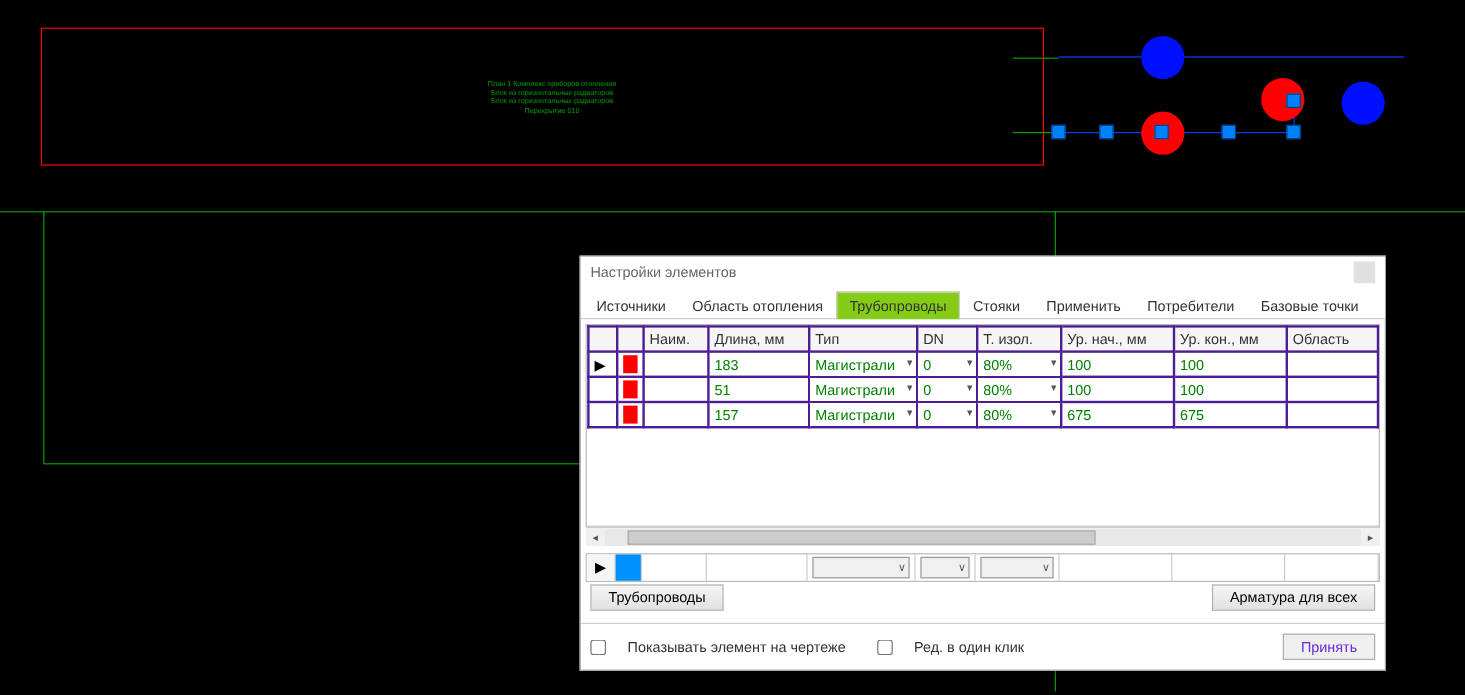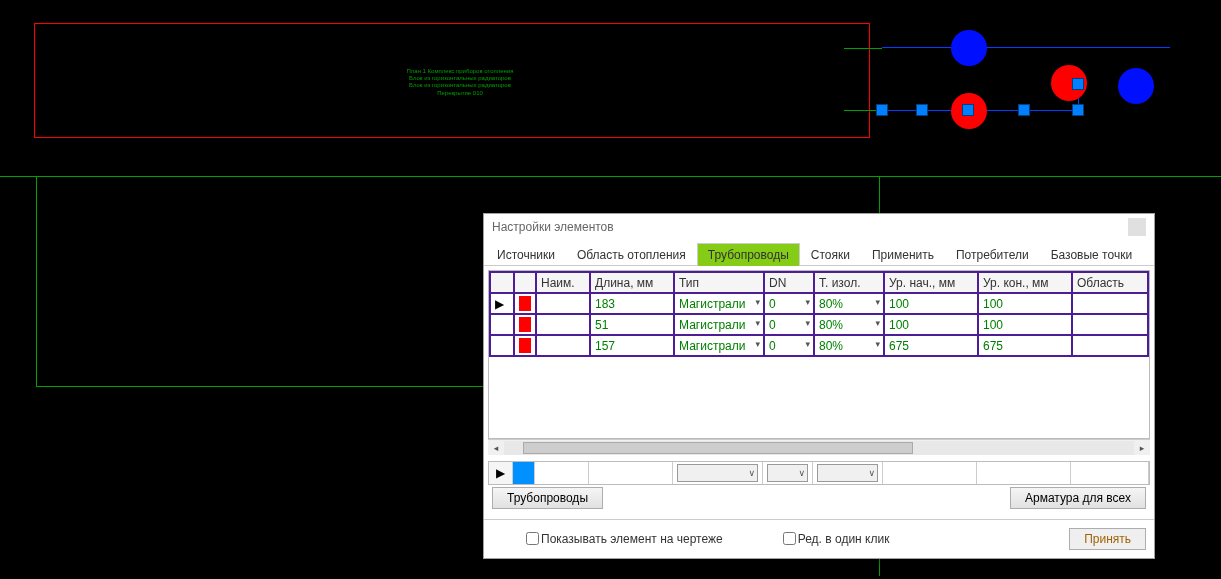--- a/index.html
+++ b/index.html
@@ -89,26 +89,26 @@
 .editor-row .swatch2 { width:22px; background:#0090ff; height:100%; }
 .editor-row .flex { flex:1; }
 .win-combo { border:1px solid #999; height:18px; width:100%; display:flex; align-items:center; justify-content:flex-end; padding-right:2px; font-size:9px; color:#555; background:#f0f0f0;}
 .win-combo::after { content:"∨"; }
 
 .button-row { display:flex; justify-content:space-between; padding:2px 4px 0; }
 .btn {
   border:1px solid #adadad; background:linear-gradient(#f5f5f5,#e1e1e1);
   padding:3px 14px; font-size:12px; cursor:pointer;
 }
-.btn.disabled { color:#a16207; background:#efefef; cursor:default; }
+.btn.disabled { color:#6d28d9; background:#efefef; cursor:default; }
 
 .bottom-row {
   border-top:1px solid #ccc; margin-top:6px; padding:8px; display:flex; align-items:center; gap:26px;
 }
-.chk { display:flex; align-items:flex-start; gap:2px; font-size:12px; color:#333;margin-left:34px; }
+.chk { display:flex; align-items:center; gap:18px; font-size:12px; color:#333; }
 .chk input { width:13px; height:13px; }
 .bottom-row .spacer { flex:1; }
 </style>
 </head>
 <body>
 
 <div class="cad-bg">
   <div class="red-frame"></div>
   <div class="green-text-block">План 1
 Комплекс приборов отопления

